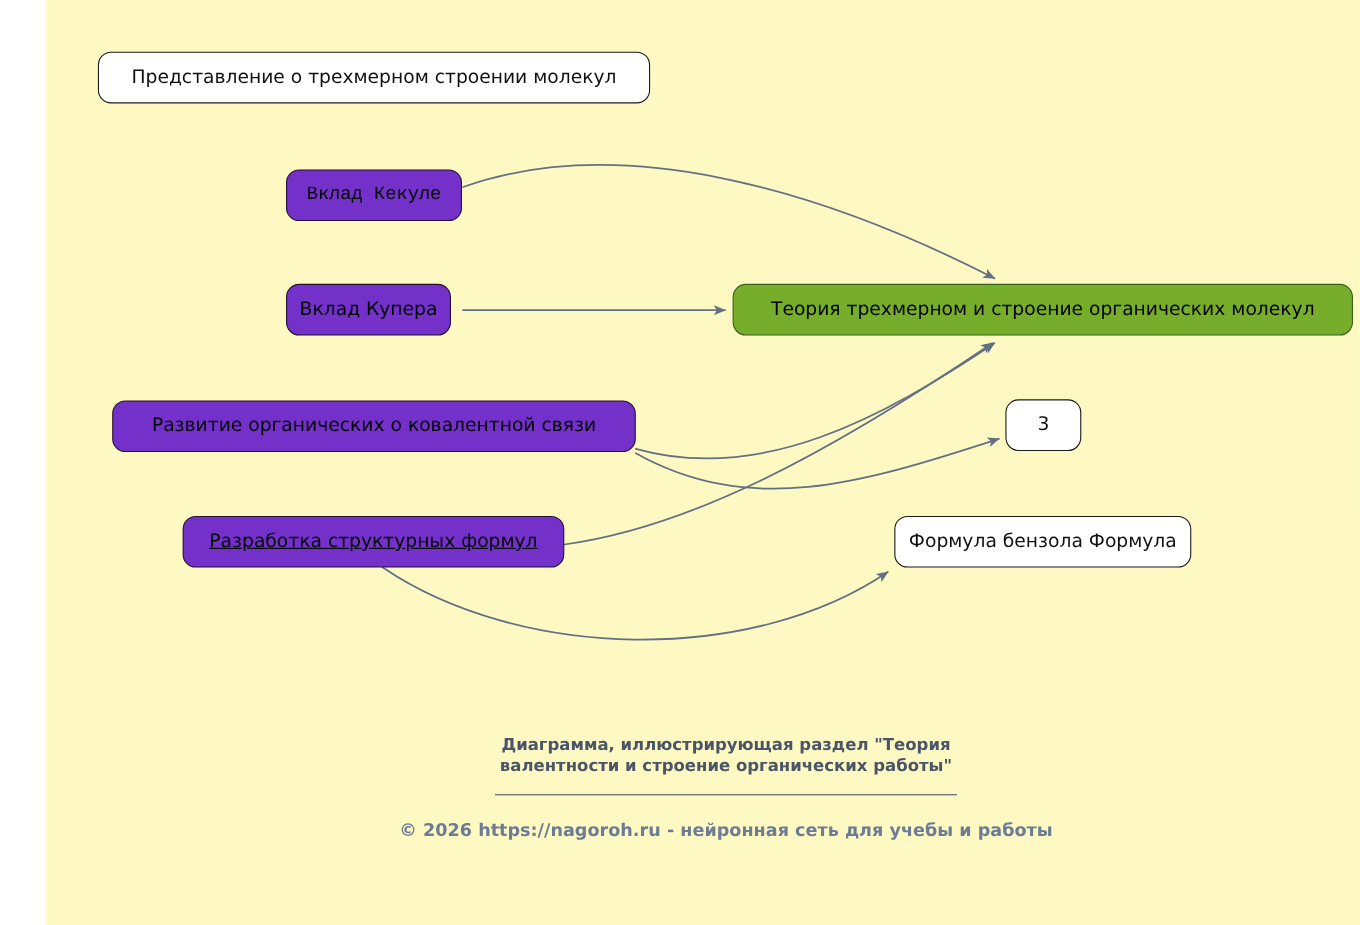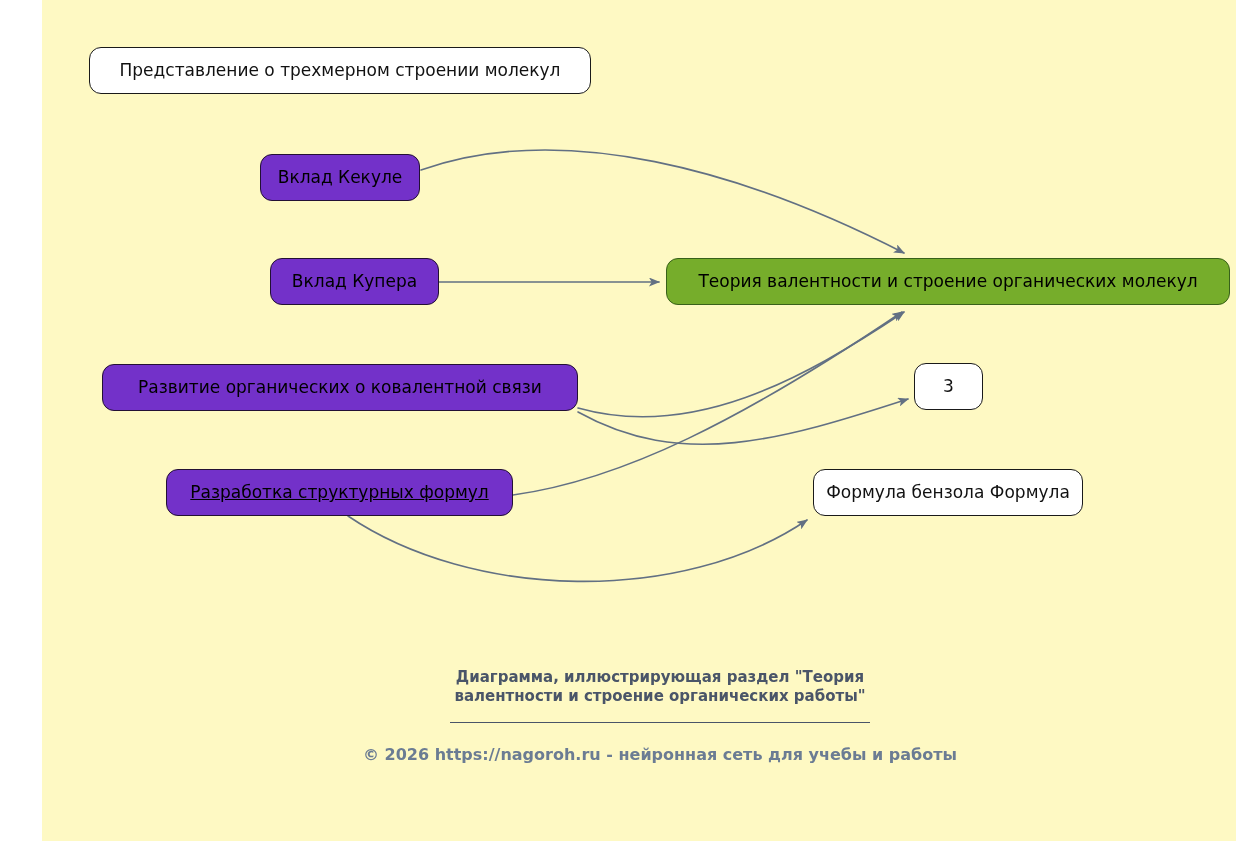--- a/index.html
+++ b/index.html
@@ -108,38 +108,38 @@
         <path d="M 471,495 C 580,480 700,420 860,312" fill="none" stroke="#627083" stroke-width="1.6" stroke-linecap="round" marker-end="url(#arrowhead)"></path>
         <path d="M 536,412 C 640,470 740,440 866,399" fill="none" stroke="#627083" stroke-width="1.6" stroke-linecap="round" marker-end="url(#arrowhead)"></path>
         <path d="M 306,516 C 430,600 640,605 765,520" fill="none" stroke="#627083" stroke-width="1.6" stroke-linecap="round" marker-end="url(#arrowhead)"></path>
       </g>
   </svg>
 
   <div class="node plain" style="left: 47px; top: 47px; width: 502px; height: 47px; background: rgb(255, 255, 255); border-color: rgb(26, 26, 26);">
     <span class="node-label">Представление о трехмерном строении молекул</span>
   </div>
 
-  <div class="node purple" style="left: 218px; top: 154px; width: 160px; height: 47px; background: rgb(115, 49, 201); border-color: rgb(35, 16, 52);">
+  <div class="node purple" style="left: 218px; top: 154px; width: 160px; height: 47px; background: rgb(115, 49, 201); border-color: rgb(35, 16, 52); font-family: Liberation Mono, monospace;">
     <span class="node-label">Вклад Кекуле</span>
   </div>
 
-  <div class="node purple" style="left: 228px; top: 258px; width: 169px; height: 47px; background: rgb(115, 49, 201); border-color: rgb(35, 16, 52);">
+  <div class="node purple" style="left: 218px; top: 258px; width: 150px; height: 47px; background: rgb(115, 49, 201); border-color: rgb(35, 16, 52);">
     <span class="node-label">Вклад Купера</span>
   </div>
 
   <div class="node purple" style="left: 60px; top: 364px; width: 476px; height: 47px; background: rgb(115, 49, 201); border-color: rgb(35, 16, 52);">
     <span class="node-label">Развитие органических о ковалентной связи</span>
   </div>
 
   <div class="node purple" style="left: 124px; top: 469px; width: 347px; height: 47px; background: rgb(115, 49, 201); border-color: rgb(35, 16, 52); text-decoration: underline;">
     <span class="node-label">Разработка структурных формул</span>
   </div>
 
   <div class="node green" style="left: 624px; top: 258px; width: 564px; height: 47px; background: rgb(118, 173, 43); border-color: rgb(56, 97, 26);">
-    <span class="node-label">Теория валентности и строение органических молекул</span>
+    <span class="node-label">Теория трехмерном и строение органических молекул</span>
   </div>
 
   <div class="node plain" style="left: 872px; top: 363px; width: 69px; height: 47px; background: rgb(255, 255, 255); border-color: rgb(26, 26, 26);">
     <span class="node-label">3</span>
   </div>
 
   <div class="node plain" style="left: 771px; top: 469px; width: 270px; height: 47px; background: rgb(255, 255, 255); border-color: rgb(26, 26, 26);">
     <span class="node-label">Формула бензола Формула</span>
   </div>
 

